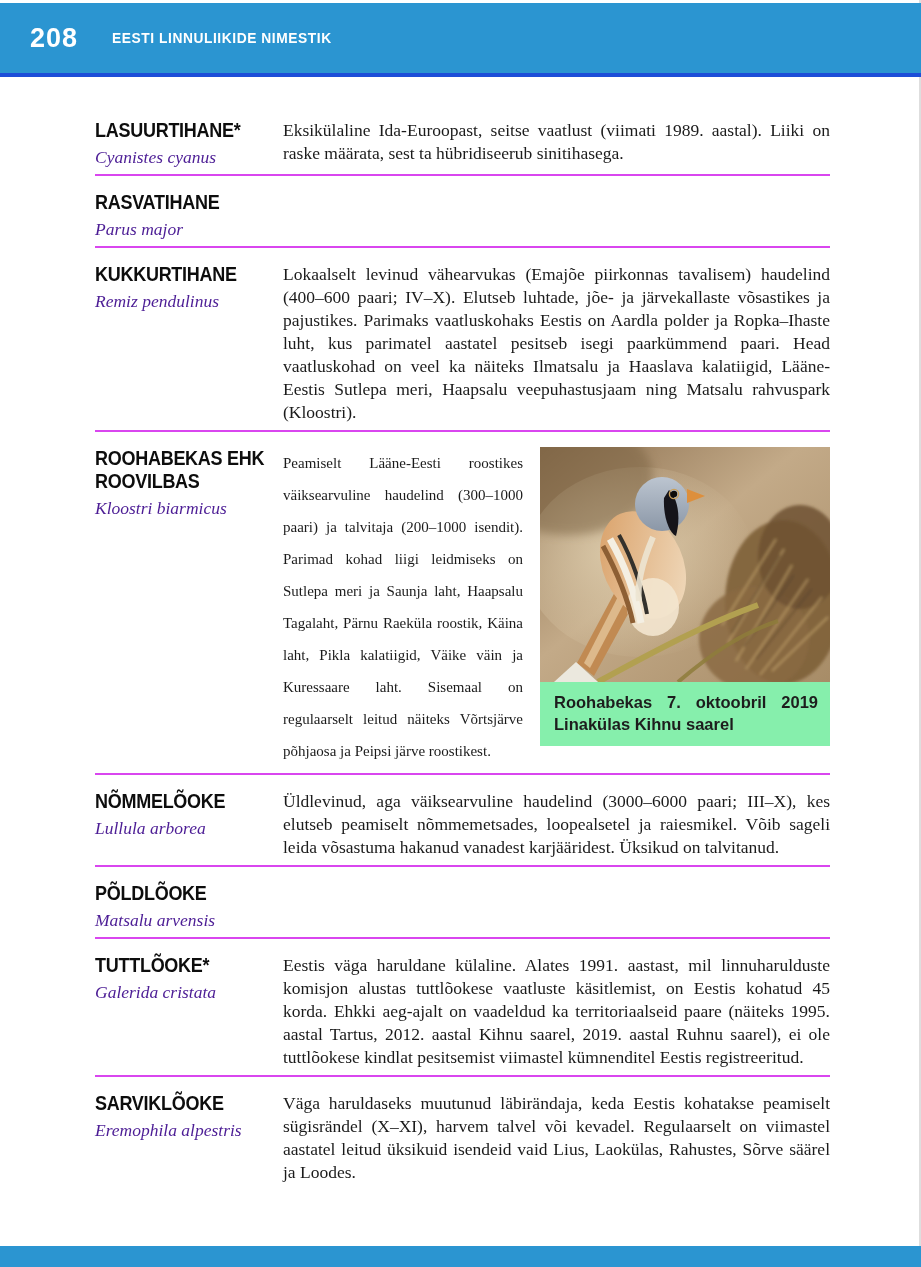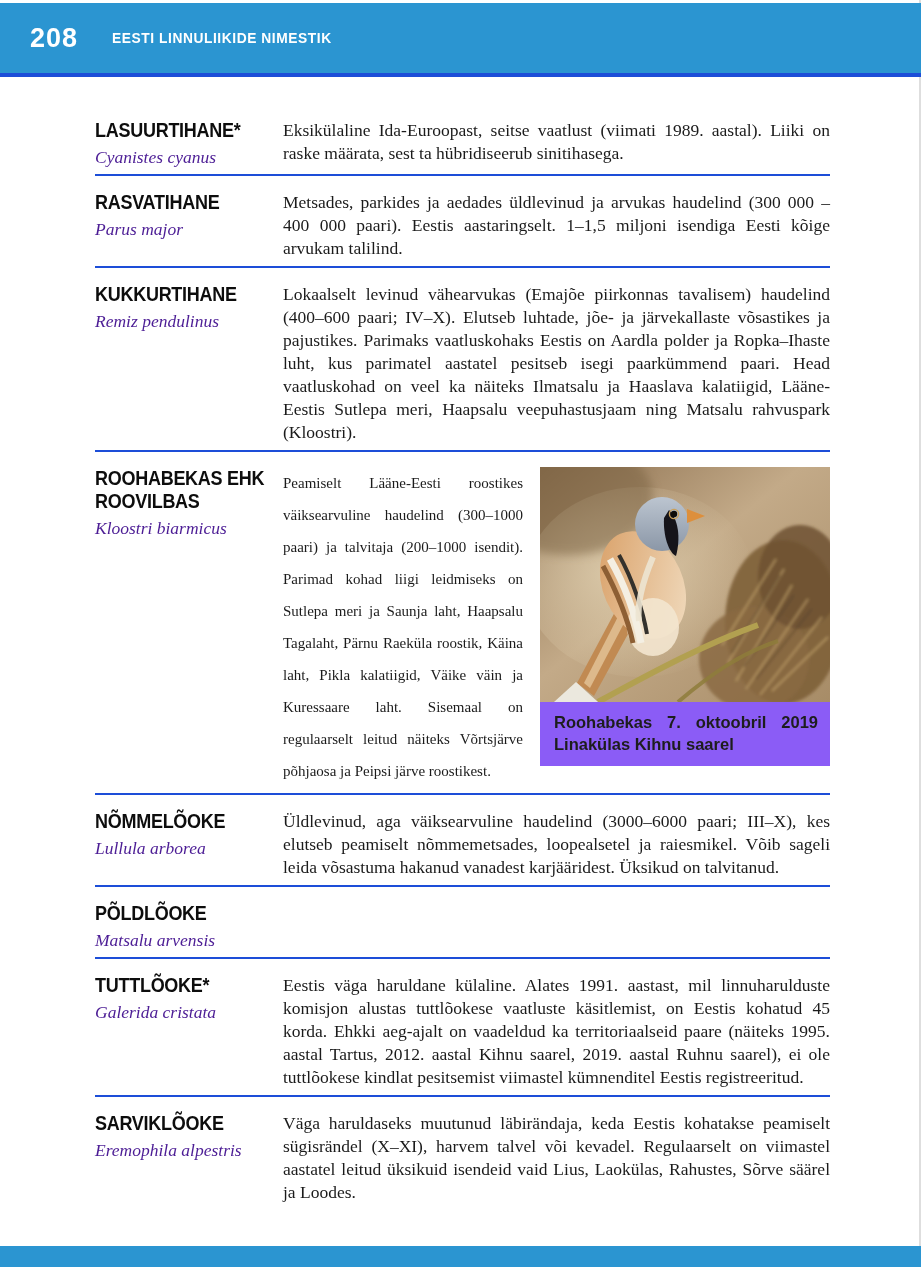--- a/index.html
+++ b/index.html
@@ -15,38 +15,38 @@
     display:flex;align-items:center;color:#ffffff;
     font-family:"Liberation Sans",sans-serif;font-weight:bold;
   }
   .pagenum{margin-left:30px;font-size:27px;letter-spacing:1px;}
   .booktitle{
     margin-left:34px;font-size:14.5px;letter-spacing:.6px;
     transform:scaleX(.95);transform-origin:left center;white-space:nowrap;
   }
   
   .content{position:absolute;top:104px;left:95px;width:735px;}
-  .entry{display:flex;border-top:2px solid #1d4ed8;padding:15px 0 6px;}
+  .entry{display:flex;border-top:2px solid #d946ef;padding:15px 0 6px;}
   .entry.first{border-top:none;}
   .e-left{flex:0 0 188px;width:188px;padding-right:8px;box-sizing:border-box;}
   .species{
     font-family:"Liberation Sans",sans-serif;font-weight:bold;color:#0d0d0d;
     font-size:20px;line-height:23px;letter-spacing:-.3px;
     transform:scaleX(.9);transform-origin:left top;white-space:normal;width:111%;
   }
   .latin{font-style:italic;font-size:17.5px;line-height:22px;margin-top:4px;color:#4c1d95;}
   .e-right{flex:1;font-size:17.5px;line-height:23px;text-align:justify;}
   
   .with-photo{display:flex;}
   .desc-narrow{flex:0 0 240px;width:240px;font-size:15px;line-height:32px;text-align:justify;}
   .figure{margin:0 0 0 17px;width:290px;}
   .photo{position:relative;width:290px;height:235px;background:#b59a78;}
   .photo svg{display:block;}
   .caption{
-    position:relative;background:#8b5cf6;box-sizing:border-box;width:290px;
+    position:relative;background:#86efac;box-sizing:border-box;width:290px;
     padding:9px 12px 11px 14px;
     font-family:"Liberation Sans",sans-serif;font-weight:bold;
     font-size:16.5px;line-height:22px;color:#1d1d1d;
   }
   .caption:before{
     content:"";position:absolute;top:-20px;left:14px;width:0;height:0;
     border-left:22px solid transparent;border-right:22px solid transparent;
     border-bottom:20px solid #ebe8de;
   }
   
@@ -70,21 +70,20 @@
         <div class="latin">Cyanistes cyanus</div>
       </div>
       <div class="e-right">Eksikülaline Ida-Euroopast, seitse vaatlust (viimati 1989. aastal). Liiki on raske määrata, sest ta hübridiseerub sinitihasega.</div>
     </section>
 
     <section class="entry">
       <div class="e-left">
         <div class="species">RASVATIHANE</div>
         <div class="latin">Parus major</div>
       </div>
-      <div class="e-right">Metsades, parkides ja aedades üldlevinud ja arvukas haudelind (300 000 – 400 000 paari). Eestis aastaringselt. 1–1,5 miljoni isendiga Eesti kõige arvukam talilind.</div>
     </section>
 
     <section class="entry">
       <div class="e-left">
         <div class="species">KUKKURTIHANE</div>
         <div class="latin">Remiz pendulinus</div>
       </div>
       <div class="e-right">Lokaalselt levinud vähearvukas (Emajõe piirkonnas tavalisem) haudelind (400–600 paari; IV–X). Elutseb luhtade, jõe- ja järvekallaste võsastikes ja pajustikes. Parimaks vaatluskohaks Eestis on Aardla polder ja Ropka–Ihaste luht, kus parimatel aastatel pesitseb isegi paarkümmend paari. Head vaatluskohad on veel ka näiteks Ilmatsalu ja Haaslava kalatiigid, Lääne-Eestis Sutlepa meri, Haapsalu veepuhastusjaam ning Matsalu rahvuspark (Kloostri).</div>
     </section>
 

